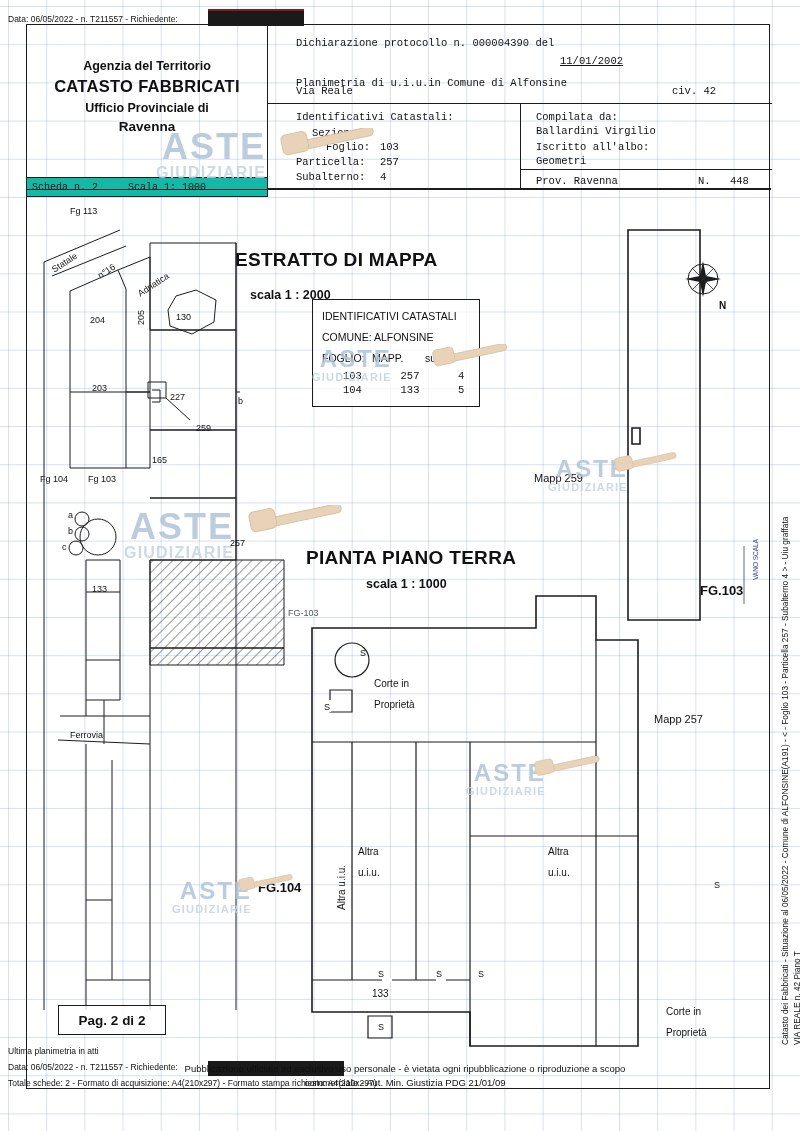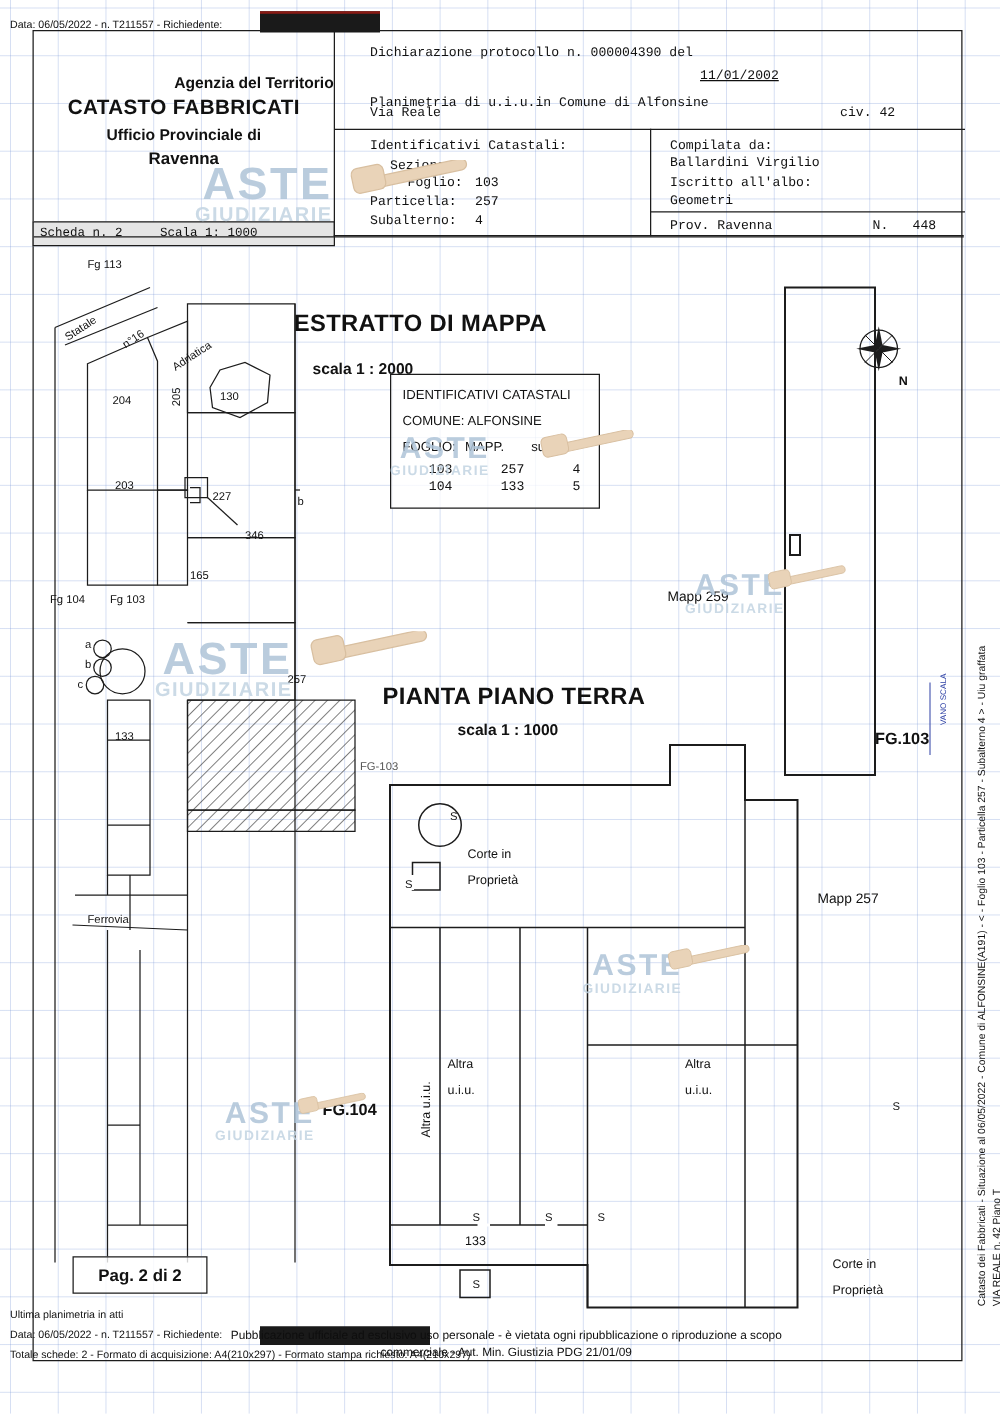--- a/index.html
+++ b/index.html
@@ -53,29 +53,29 @@
   .decl .line{ position:absolute; font-family:"Liberation Mono", monospace; font-size:10.5px; color:#111; white-space:nowrap; }
   .decl .rule{ position:absolute; height:1px; background:#1c1c1c; }
   .decl .vrule{ position:absolute; width:1px; background:#1c1c1c; }
   .ul{ text-decoration: underline; margin-top: 18px; }
 
   
   .agency{
     position:absolute; left:0; top:0; width:240px; height:164px;
   }
   .agency div{ text-align:center; white-space:nowrap; }
-  .agency .a1{ position:absolute; top:34px; width:240px; font-size:12.5px; font-weight:bold;text-align:right; }
+  .agency .a1{ position:absolute; top:34px; width:240px; font-size:12.5px; font-weight:bold; }
   .agency .a2{ position:absolute; top:52px; width:240px; font-size:16.5px; font-weight:bold; letter-spacing:.3px;}
   .agency .a3{ position:absolute; top:76px; width:240px; font-size:12.5px; font-weight:bold; }
   .agency .a4{ position:absolute; top:94px; width:240px; font-size:13.5px; font-weight:bold; }
 
   
   .scheda{
     position:absolute; left:-1px; top:152px; width:242px; height:20px;
-    border:1px solid #1c1c1c; background:#e5e5e5;
+    border:1px solid #1c1c1c; background:#14b8a6;
     font-family:"Liberation Mono", monospace; font-size:10px;
     display:flex; align-items:center;
   }
   .scheda .s1{ padding-left:5px; }
   .scheda .s2{ padding-left:30px; }
 
   
   .hsep{ position:absolute; left:0; top:164px; width:744px; height:1px; background:#1c1c1c; }
 
   
@@ -365,21 +365,21 @@
   <div class="lab" style="left:70px; top:206px;">Fg 113</div>
   <div class="lab rot-30" style="left:50px; top:266px;">Statale</div>
   <div class="lab rot-30" style="left:96px; top:272px;">n°16</div>
   <div class="lab rot-30" style="left:136px; top:290px;">Adriatica</div>
 
   <div class="lab" style="left:90px; top:315px;">204</div>
   <div class="lab rot" style="left:136px; top:325px;">205</div>
   <div class="lab" style="left:176px; top:312px;">130</div>
   <div class="lab" style="left:92px; top:383px;">203</div>
   <div class="lab" style="left:170px; top:392px;">227</div>
-  <div class="lab" style="left:196px; top:423px;">346</div>
+  <div class="lab" style="left:196px; top:423px;">259</div>
   <div class="lab" style="left:238px; top:396px;">b</div>
   <div class="lab" style="left:152px; top:455px;">165</div>
   <div class="lab" style="left:40px; top:474px;">Fg 104</div>
   <div class="lab" style="left:88px; top:474px;">Fg 103</div>
   <div class="lab" style="left:68px; top:510px;">a</div>
   <div class="lab" style="left:68px; top:526px;">b</div>
   <div class="lab" style="left:62px; top:542px;">c</div>
   <div class="lab" style="left:92px; top:584px;">133</div>
   <div class="lab" style="left:230px; top:538px;">257</div>
   <div class="lab" style="left:70px; top:730px;">Ferrovia</div>

